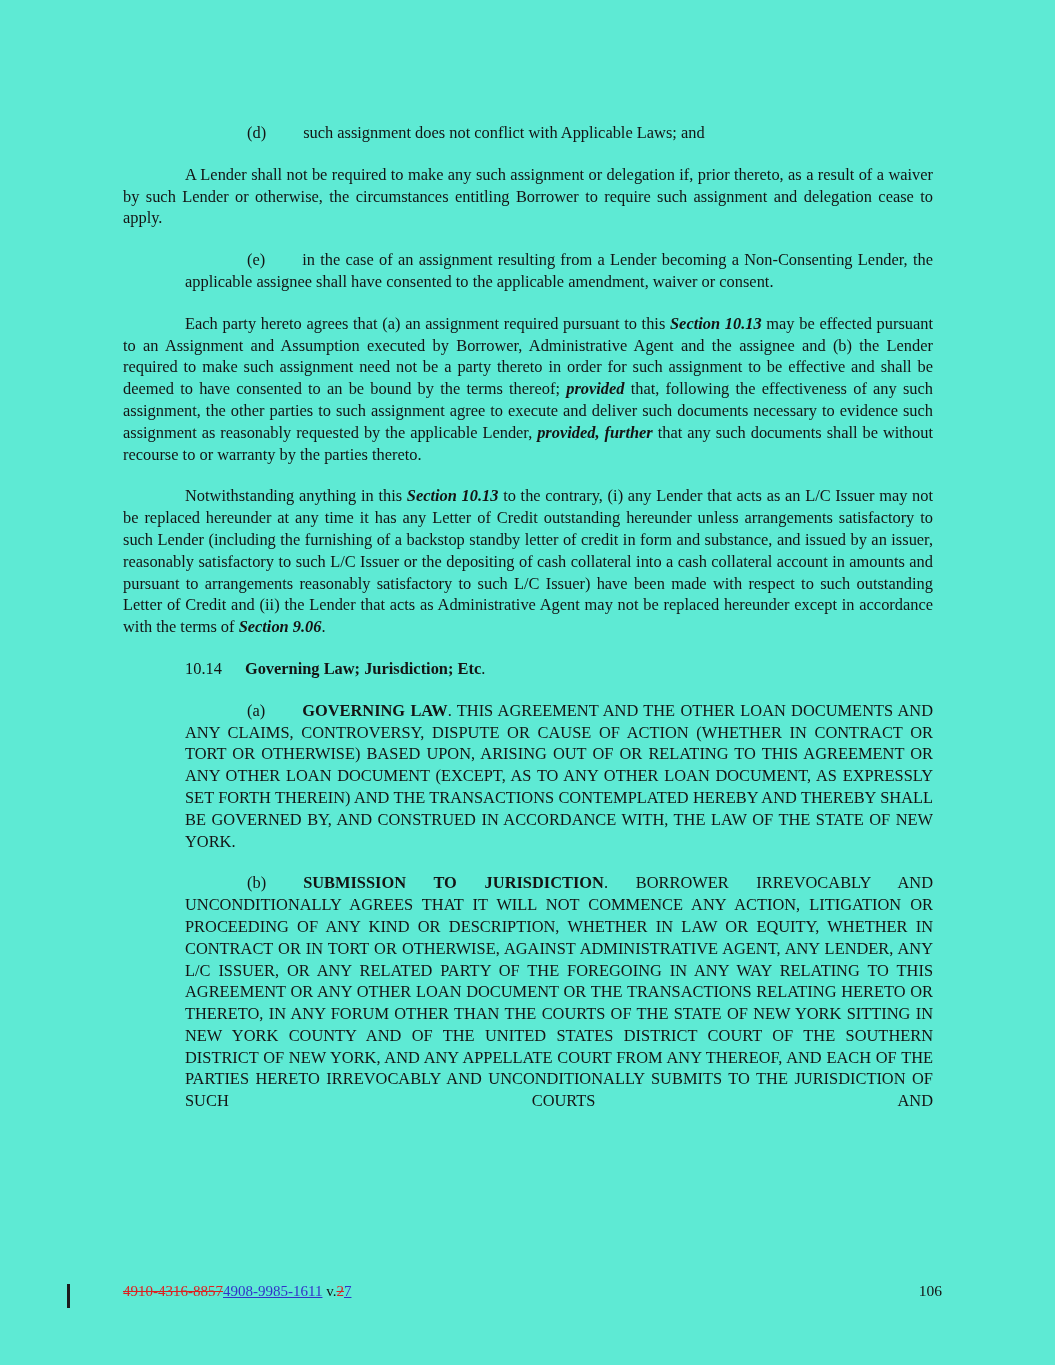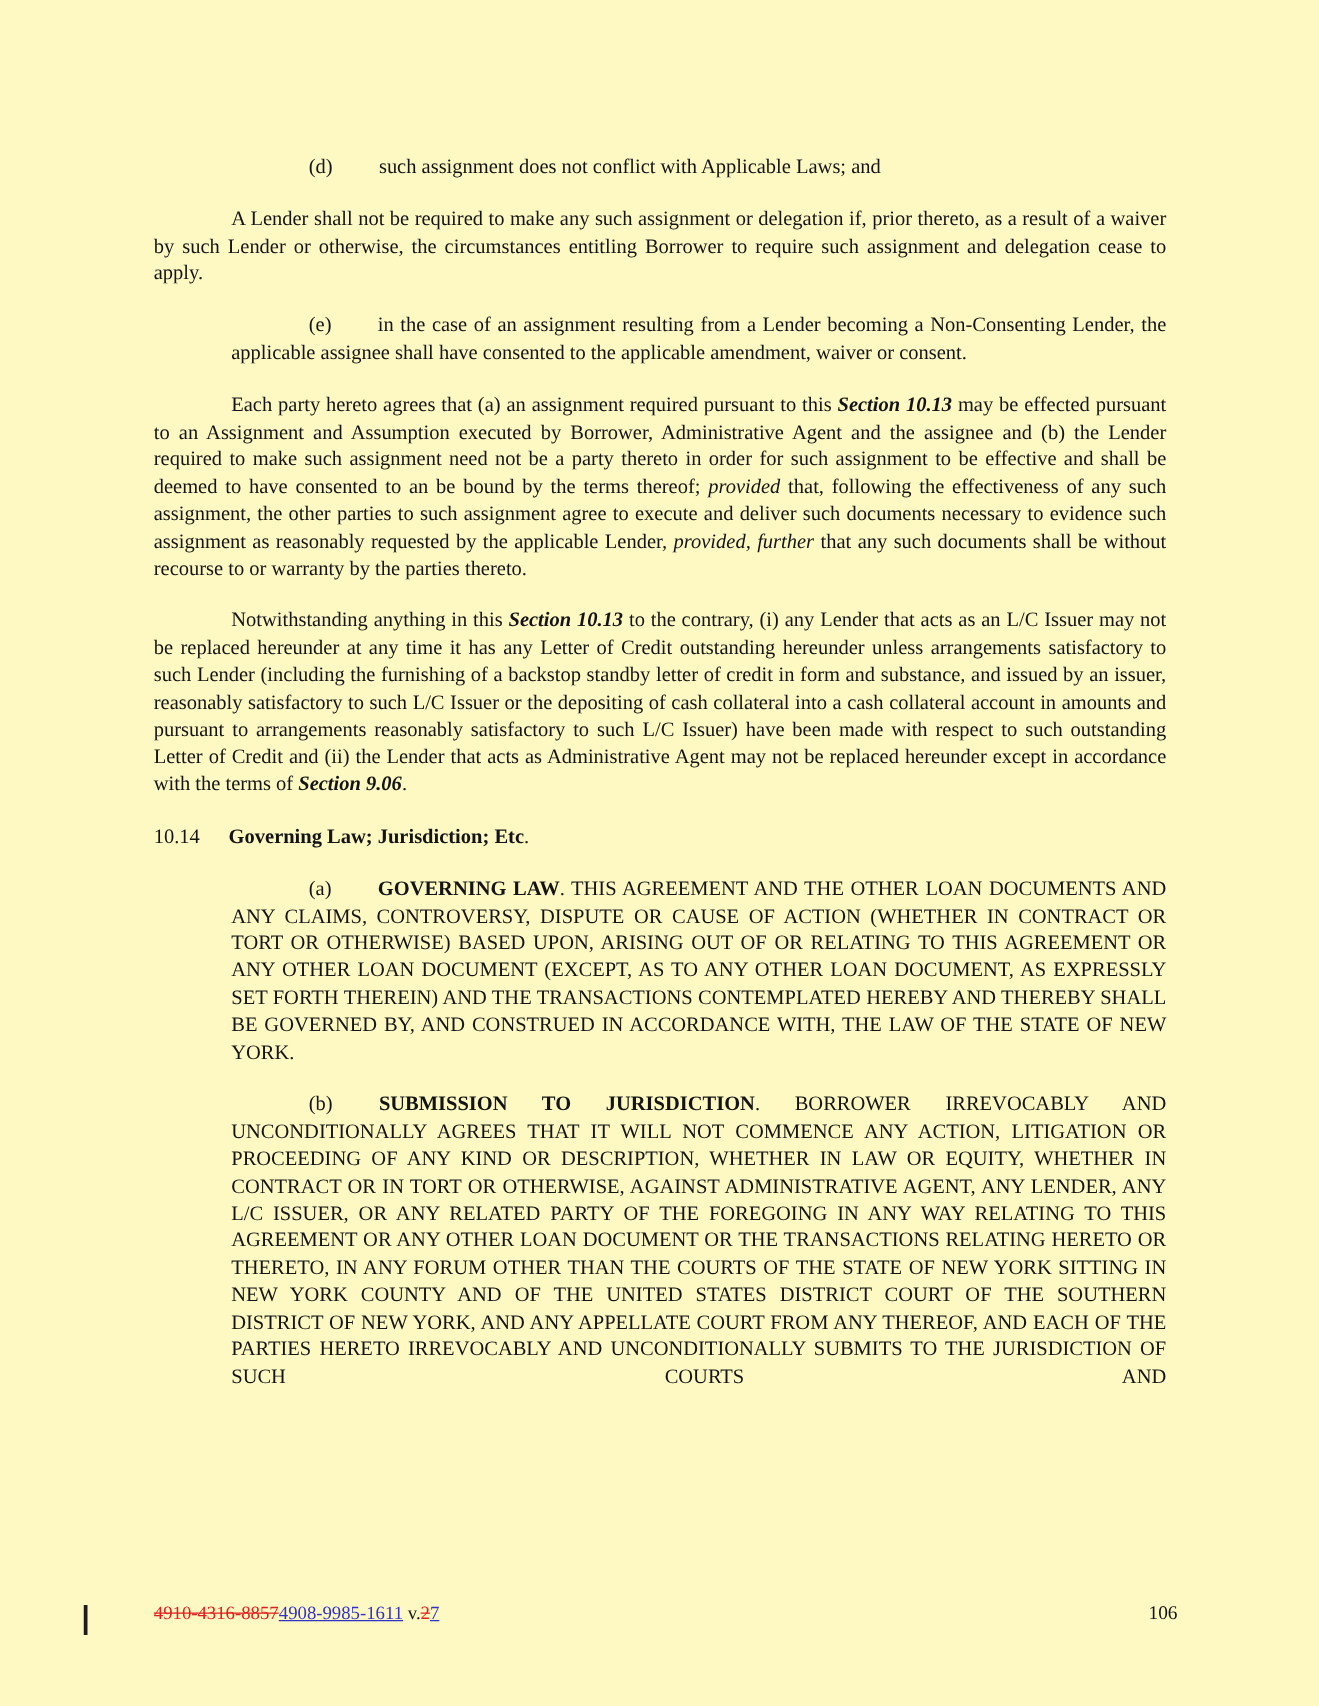--- a/index.html
+++ b/index.html
@@ -5,42 +5,42 @@
   html, body { margin: 0; padding: 0; }
   body {
     width: 1055px; height: 1365px;
     background: #ffffff;
     font-family: "Liberation Serif", "DejaVu Serif", serif;
     color: #141414;
   }
   .page {
     position: relative;
     width: 1055px; height: 1365px;
-    background: #fef9c3;
+    background: #5eead4;
     overflow: hidden;
   }
   .content {
     position: absolute;
     left: 123px; top: 122px;
     width: 810px;
     font-size: 16.4px;
     line-height: 21.8px;
   }
   .para {
     margin: 0 0 20px 0;
     text-align: justify;
   }
   .para.body { text-indent: 62px; }
   .para.sub  { margin-left: 62px; text-indent: 62px; }
-  .para.heading { text-indent: 0; }
+  .para.heading { margin-left: 62px; text-indent: 0; }
   .para.cont { text-align-last: justify; }
   .tab { display: inline-block; width: 37px; }
   .heading .tab { width: 23px; }
   .run-b  { font-weight: bold; }
-  .run-i  { font-style: italic; }
+  .run-i  { font-style: italic; font-weight: bold; }
   .run-bi { font-weight: bold; font-style: italic; margin-top: 27px; }
   .run-del { color: #dd2020; text-decoration: line-through; }
   .run-ins { color: #3232c8; text-decoration: underline; }
   .changebar {
     position: absolute;
     left: 67px; top: 1284px;
     width: 2.5px; height: 24px;
     background: #1c1c1c;
   }
   .footer-docid {

